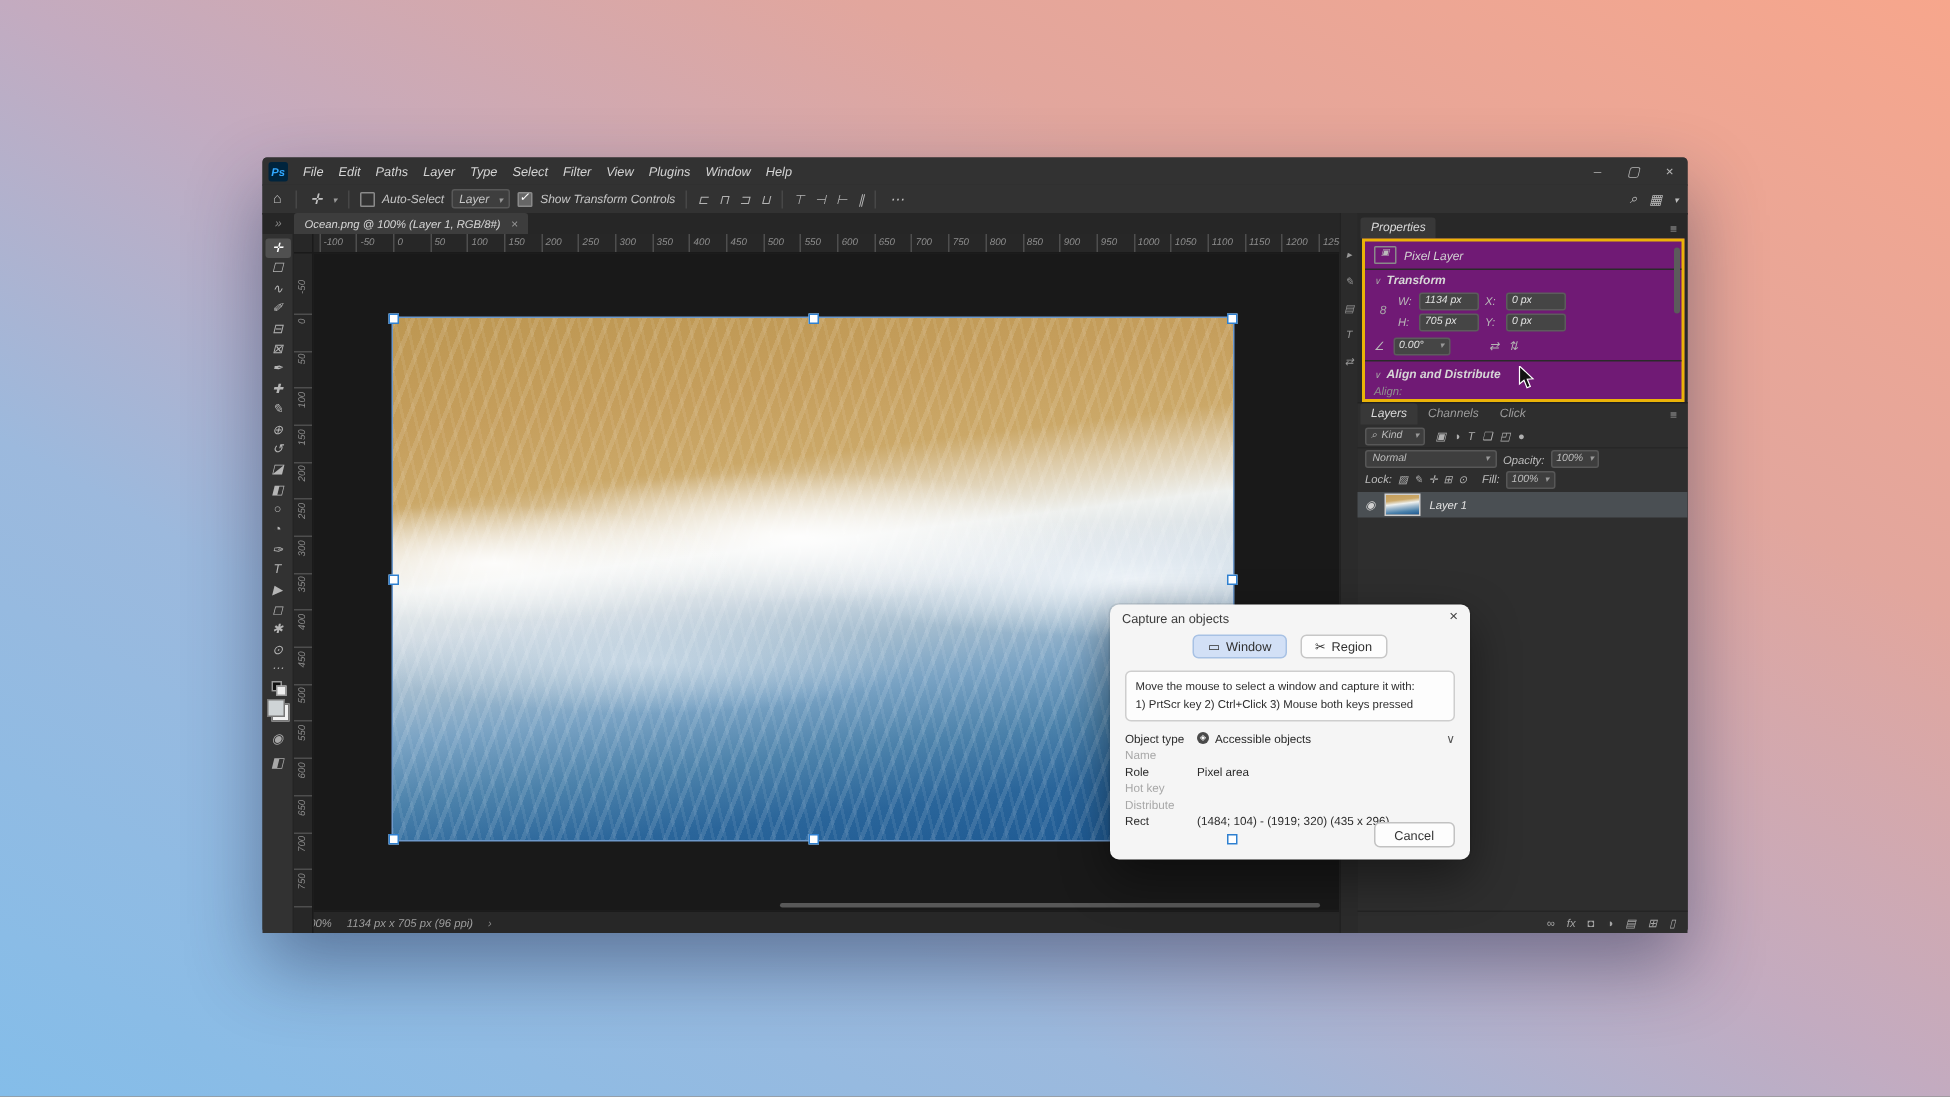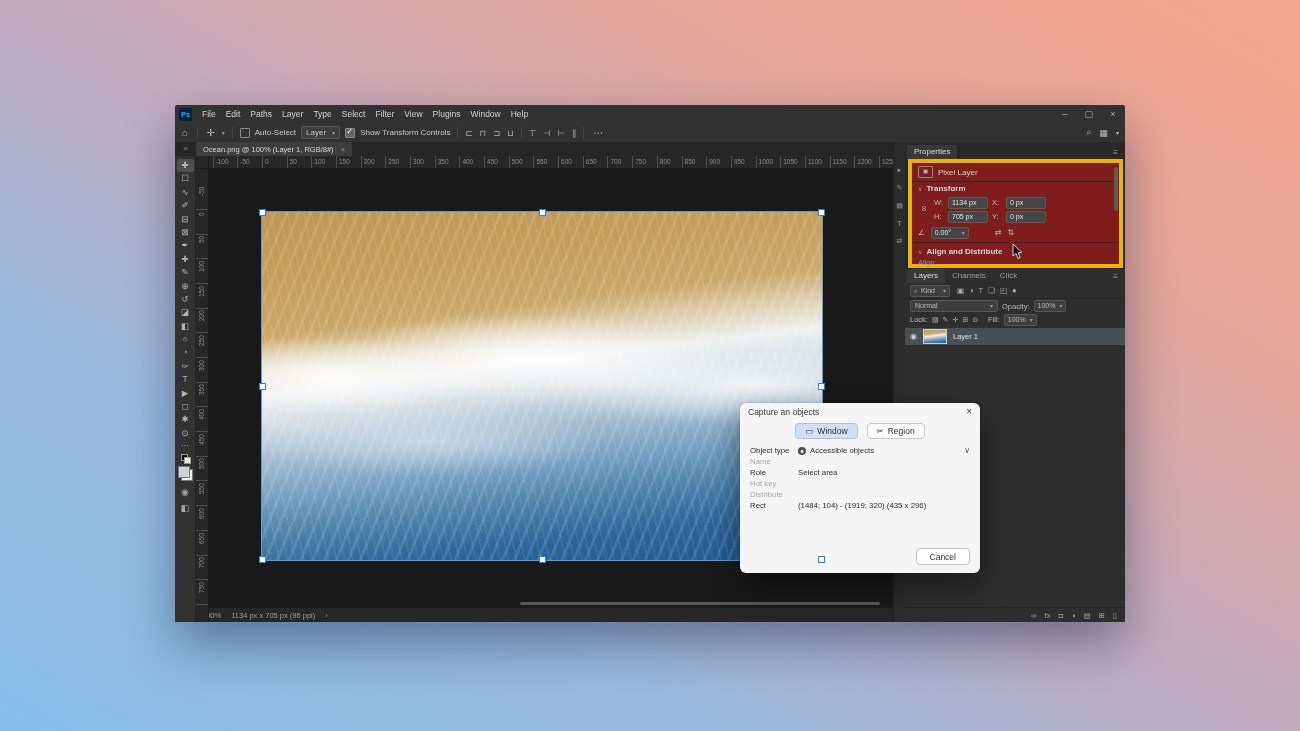--- a/index.html
+++ b/index.html
@@ -1,21 +1,21 @@
 <!DOCTYPE html>
 <html><head>
 <meta charset="utf-8">
 <style>
   html,body{margin:0;padding:0;}
   .stage{position:relative;width:1300px;height:731px;overflow:hidden;
     background:linear-gradient(to bottom left,#f7a68c 0%,#e2a69d 28%,#c3abc0 50%,#9cb9dd 70%,#84bde9 100%);
     font-family:"Liberation Sans",sans-serif;}
   
   .ps-window{position:absolute;left:175px;top:105px;width:950px;height:517px;background:#2d2d2d;
-    box-shadow:0 22px 50px rgba(25,35,70,.45);border-radius:3px;color:#cfcfcf;font-size:9px;}
+    box-shadow:0 22px 50px rgba(25,35,70,.45);border-radius:3px;color:#cfcfcf;font-size:9px;font-style:italic;}
   .menubar{position:absolute;left:0;top:0;right:0;height:18px;background:#323232;display:flex;align-items:center;
     border-bottom:1px solid #262626;border-radius:3px 3px 0 0;}
   .ps-logo{width:13px;height:13px;margin:0 5px 0 4px;background:#00243d;color:#31a8ff;border-radius:2px;
     font-size:7.5px;font-weight:bold;display:flex;align-items:center;justify-content:center;}
   .menu-item{padding:0 5px;font-size:8.5px;color:#d4d4d4;cursor:default;}
   .win-controls{margin-left:auto;display:flex;height:100%;}
   .win-btn{width:24px;text-align:center;font-size:9px;color:#b5b5b5;line-height:18px;}
   
   .optionsbar{position:absolute;top:18px;left:0;right:0;height:19px;background:#323232;border-bottom:1px solid #262626;
     display:flex;align-items:center;gap:5px;padding-left:5px;font-size:8px;color:#c7c7c7;}
@@ -78,21 +78,21 @@
   
   .dock{position:absolute;right:220px;top:37px;bottom:0;width:12px;background:#2b2b2b;border-left:1px solid #222;
     display:flex;flex-direction:column;align-items:center;padding-top:24px;gap:10px;font-size:7px;color:#9a9a9a;box-sizing:border-box;}
   
   .rightcol{position:absolute;right:0;top:37px;bottom:0;width:220px;background:#282828;border-radius:0 0 3px 0;}
   .panel-tabs{display:flex;align-items:center;height:14px;font-size:8px;color:#9c9c9c;padding:0 2px;}
   .panel-tabs .ptab{padding:0 7px;height:100%;line-height:14px;}
   .panel-tabs .ptab.active{background:#383838;color:#dcdcdc;border-radius:2px 2px 0 0;}
   .panel-menu{margin-left:auto;color:#9c9c9c;font-size:8px;padding-right:5px;}
   .props{position:absolute;left:0;right:0;top:3px;height:123px;}
-  .props-body{position:absolute;left:3px;right:2px;top:14px;bottom:0;background:#7f1d1d;border:4px solid #eab308;box-sizing:border-box;}
+  .props-body{position:absolute;left:3px;right:2px;top:14px;bottom:0;background:#701a75;border:2px solid #eab308;box-sizing:border-box;}
   .prow{display:flex;align-items:center;gap:5px;padding:0 6px;}
   .pixel-row{height:18px;border-bottom:1px solid #2a2a2a;font-size:8px;color:#d2d2d2;}
   .pl-icon{width:13px;height:10px;border:1px solid #8a8a8a;border-radius:1px;font-size:6px;line-height:9px;text-align:center;color:#bbb;}
   .sec-head{height:13px;font-size:8px;color:#d6d6d6;gap:4px;}
   .sec-head .tri{font-size:6px;color:#a5a5a5;}
   .tf-grid{display:flex;gap:4px;padding:1px 6px 2px;}
   .chain{width:12px;height:24px;display:flex;align-items:center;justify-content:center;color:#a9a9a9;font-size:8px;}
   .tf-fields{display:grid;grid-template-columns:10px 40px 10px 40px;grid-auto-rows:13px;column-gap:4px;row-gap:1px;align-items:center;font-size:7.5px;color:#b9b9b9;}
   .fld{background:#454545;border:1px solid #5c5c5c;border-radius:2px;height:10px;line-height:10px;padding:0 3px;color:#e2e2e2;font-size:7px;}
   .angle-row{height:15px;gap:6px;font-size:7.5px;color:#b9b9b9;}
@@ -460,36 +460,40 @@
     <div class="dlg-btns">
       <span class="dbtn sel" data-name="window-mode-button">
         <span data-name="window-icon">▭</span>
         <span data-name="window-button-label">Window</span>
       </span>
       <span class="dbtn plain" data-name="region-mode-button">
         <span data-name="scissors-icon">✂</span>
         <span data-name="region-button-label">Region</span>
       </span>
     </div>
+    <div class="dlg-info" data-name="capture-instructions">
+      <div data-name="instruction-line-1">Move the mouse to select a window and capture it with:</div>
+      <div data-name="instruction-line-2">1) PrtScr key  2) Ctrl+Click  3) Mouse both keys pressed</div>
+    </div>
     <div class="dlg-fields">
       <div class="frow" data-name="object-type-row">
         <span class="flabel" data-name="object-type-label">Object type</span>
         <span class="fvalue">
           <span class="obj-icon" data-name="accessibility-icon">◈</span>
           <span data-name="object-type-value">Accessible objects</span>
         </span>
         <span class="chev" data-name="chevron-down-icon">∨</span>
       </div>
       <div class="frow" data-name="name-row">
         <span class="flabel muted" data-name="name-label">Name</span>
         <span class="fvalue" data-name="name-value"></span>
       </div>
       <div class="frow" data-name="role-row">
         <span class="flabel" data-name="role-label">Role</span>
-        <span class="fvalue" data-name="role-value">Select area</span>
+        <span class="fvalue" data-name="role-value">Pixel area</span>
       </div>
       <div class="frow" data-name="hotkey-row">
         <span class="flabel muted" data-name="hotkey-label">Hot key</span>
         <span class="fvalue" data-name="hotkey-value"></span>
       </div>
       <div class="frow" data-name="description-row">
         <span class="flabel muted" data-name="description-label">Distribute</span>
         <span class="fvalue" data-name="description-value"></span>
       </div>
       <div class="frow" data-name="rect-row">

